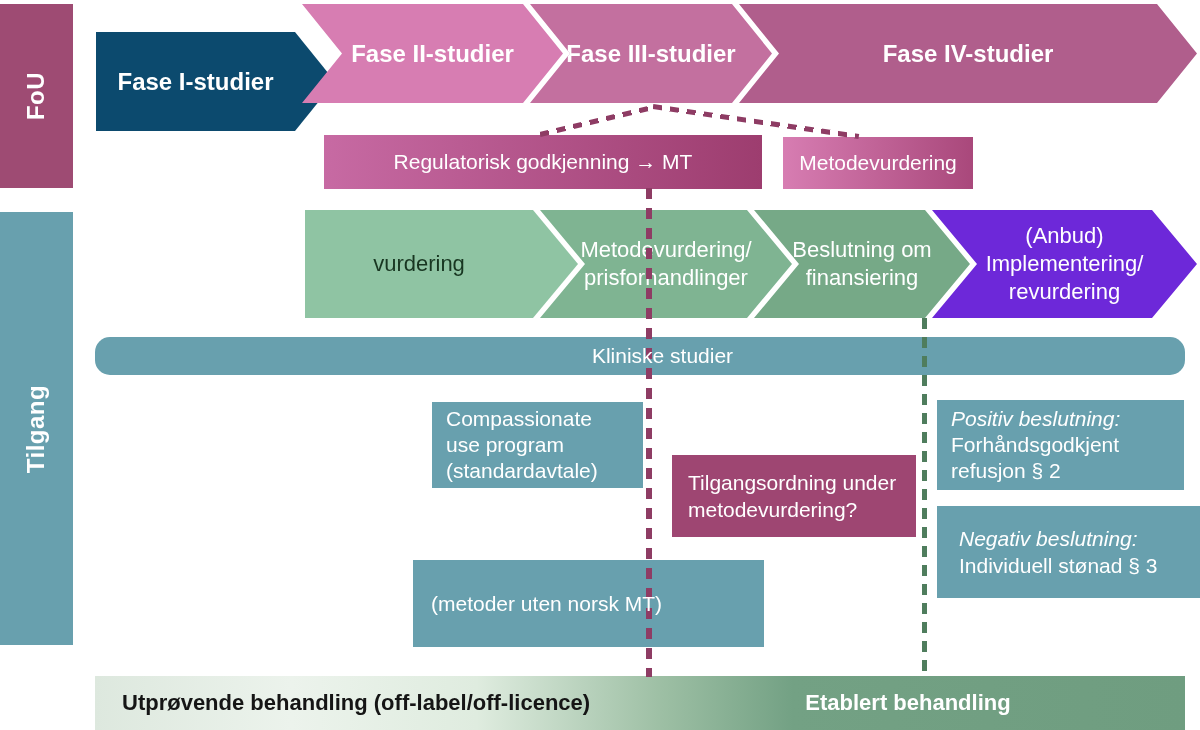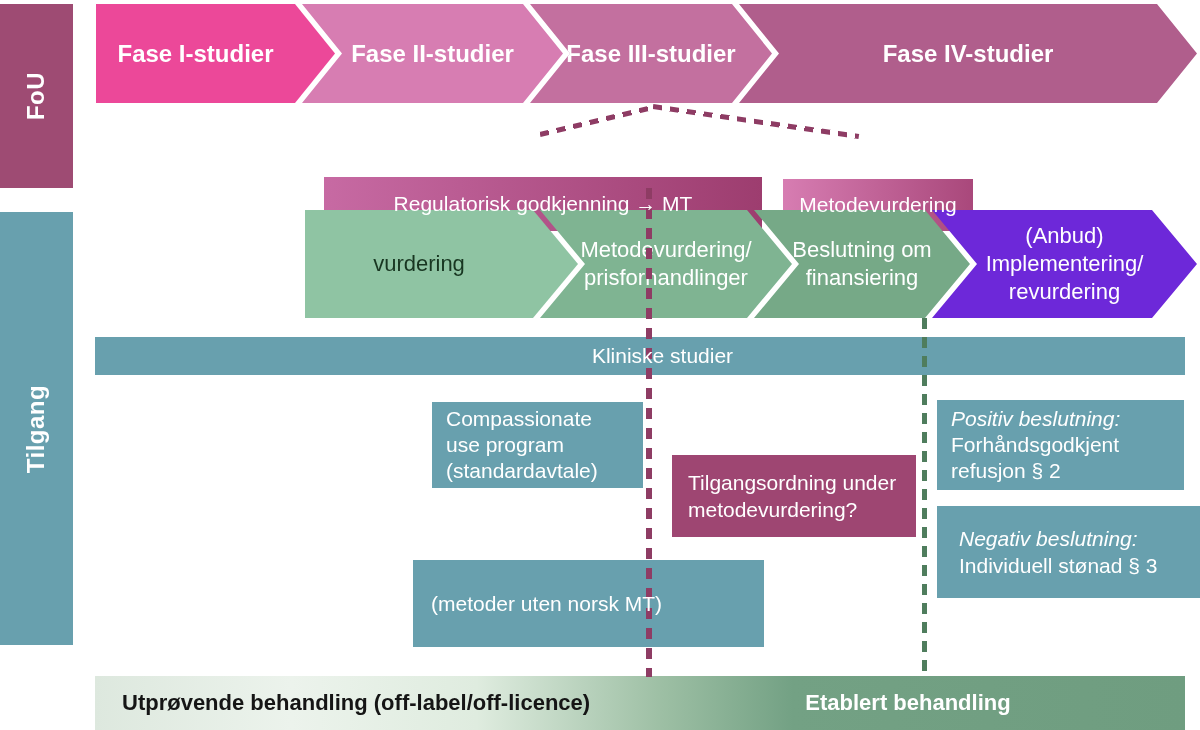--- a/index.html
+++ b/index.html
@@ -14,47 +14,47 @@
   .vlabel{transform:rotate(-90deg);color:#ffffff;font-size:24px;font-weight:600;letter-spacing:.5px;white-space:nowrap;}
 
   
   .arrow{display:flex;align-items:center;justify-content:center;text-align:center;}
   .chev-end{clip-path:polygon(0 0,calc(100% - 40px) 0,100% 50%,calc(100% - 40px) 100%,0 100%);}
   .chev-mid{clip-path:polygon(0 0,calc(100% - 40px) 0,100% 50%,calc(100% - 40px) 100%,0 100%,40px 50%);}
   .gchev-end{clip-path:polygon(0 0,calc(100% - 45px) 0,100% 50%,calc(100% - 45px) 100%,0 100%);}
   .gchev-mid{clip-path:polygon(0 0,calc(100% - 45px) 0,100% 50%,calc(100% - 45px) 100%,0 100%,45px 50%);}
 
   .phase{top:4px;height:99px;color:#ffffff;font-size:24px;font-weight:600;}
-  .p1{left:96px;width:239px;background:#ec4899;padding-right:40px;box-sizing:border-box;}
+  .p1{left:96px;width:239px;background:#0c4a6e;padding-right:40px;box-sizing:border-box;margin-top:28px;}
   .p2{left:302px;width:261px;background:#d77db2;}
   .p3{left:530px;width:242px;background:#c3709f;}
   .p4{left:739px;width:458px;background:#b05e8c;}
 
   .step{top:210px;height:108px;color:#ffffff;font-size:22px;line-height:28px;font-weight:400;}
   .g1{left:305px;width:273px;background:#8fc4a3;color:#183621;padding-right:45px;box-sizing:border-box;}
   .g2{left:540px;width:252px;background:#7fb492;}
   .g3{left:754px;width:216px;background:#76a987;}
   .g4{left:932px;width:265px;background:#6d28d9;}
 
   
-  .milestone{display:flex;align-items:center;justify-content:center;color:#ffffff;font-size:21px;margin-top:42px;}
+  .milestone{display:flex;align-items:center;justify-content:center;color:#ffffff;font-size:21px;}
   .approval{left:324px;top:135px;width:438px;height:54px;background:linear-gradient(90deg,#c76aa3 0%,#9d3d6f 100%);}
   .launch{left:783px;top:137px;width:190px;height:52px;background:linear-gradient(90deg,#d77db2 0%,#a9487b 100%);}
 
   
   .hdash{height:5px;background:repeating-linear-gradient(to right,#8e3c64 0 9px,transparent 9px 17px);z-index:6;}
   .roofL{left:540px;top:132px;width:118px;transform-origin:0 50%;transform:rotate(-13.5deg);}
   .roofR{left:653px;top:104px;width:208px;transform-origin:0 50%;transform:rotate(8.3deg);}
   .vdash-m{left:646px;top:188px;width:6px;height:489px;z-index:6;
            background:repeating-linear-gradient(to bottom,#8e3c64 0 11px,transparent 11px 20px);}
   .vdash-g{left:922px;top:318px;width:5px;height:359px;z-index:6;
            background:repeating-linear-gradient(to bottom,#4f7d5d 0 11px,transparent 11px 19px);}
 
   
-  .clinical{left:95px;top:337px;width:1090px;height:38px;background:#68a0ae;display:flex;align-items:center;justify-content:center;}
+  .clinical{left:95px;top:337px;width:1090px;height:38px;background:#68a0ae;display:flex;align-items:center;justify-content:center;border-radius:15px;}
   .clinical .lbl{margin-left:45px;color:#ffffff;font-size:21px;}
   .bottombar{left:95px;top:676px;width:1090px;height:54px;
              background:linear-gradient(90deg,#dde8de 0%,#ecf3ec 18%,#dfecdf 35%,#9dbfa4 52%,#73a184 64%,#6f9d80 100%);}
   .bottombar .left-lbl{position:absolute;left:27px;top:0;height:100%;display:flex;align-items:center;
                        color:#151515;font-size:22px;font-weight:700;z-index:7;}
   .bottombar .right-lbl{position:absolute;left:663px;top:0;width:300px;height:100%;display:flex;align-items:center;justify-content:center;
                         color:#ffffff;font-size:22px;font-weight:700;z-index:7;}
 
   
   .obox{box-sizing:border-box;display:flex;flex-direction:column;justify-content:center;

